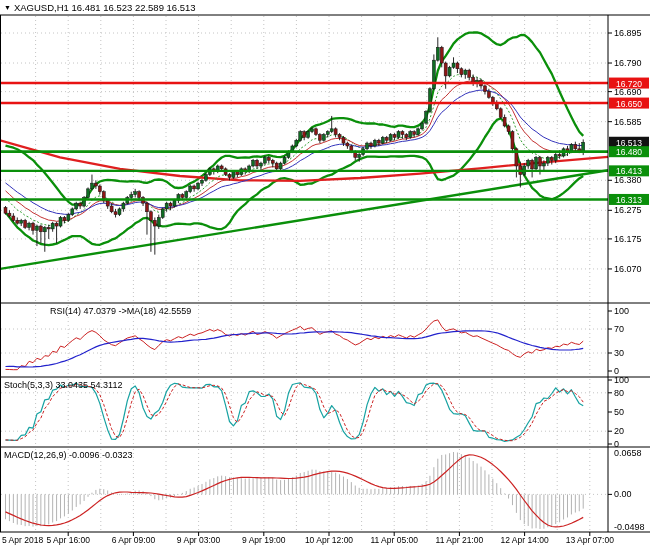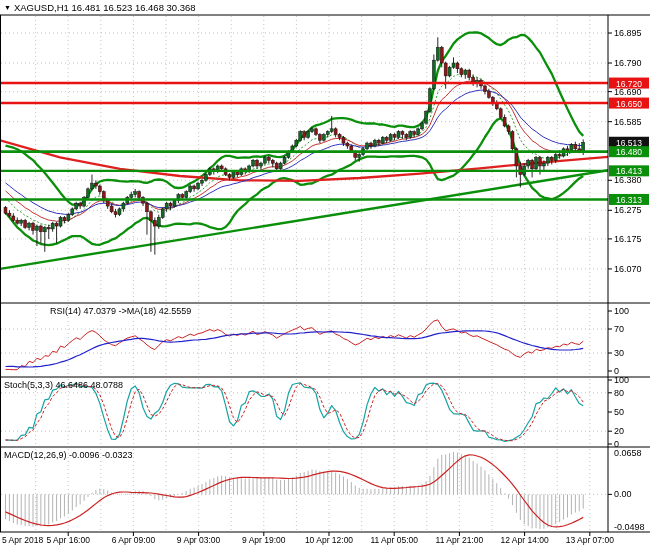--- a/index.html
+++ b/index.html
@@ -635,19 +635,19 @@
       <line x1="394.20000000000005" y1="532" x2="394.20000000000005" y2="536" stroke="#000" stroke-width="1"></line>
       <text x="459.40000000000003" y="543" text-anchor="middle" font-size="8.5" fill="#000" font-family="&quot;Liberation Sans&quot;,sans-serif" font-weight="normal">11 Apr 21:00</text>
       <line x1="459.40000000000003" y1="532" x2="459.40000000000003" y2="536" stroke="#000" stroke-width="1"></line>
       <text x="524.6" y="543" text-anchor="middle" font-size="8.5" fill="#000" font-family="&quot;Liberation Sans&quot;,sans-serif" font-weight="normal">12 Apr 14:00</text>
       <line x1="524.6" y1="532" x2="524.6" y2="536" stroke="#000" stroke-width="1"></line>
       <text x="589.8000000000001" y="543" text-anchor="middle" font-size="8.5" fill="#000" font-family="&quot;Liberation Sans&quot;,sans-serif" font-weight="normal">13 Apr 07:00</text>
       <line x1="589.8000000000001" y1="532" x2="589.8000000000001" y2="536" stroke="#000" stroke-width="1"></line>
     </svg>
 
   <div class="overlay" style="left:4px;top:2px;">
-    <span class="sym-tri">▼</span><span>XAGUSD,H1</span>&nbsp;<span>16.481 16.523 16.468 30.368</span>
+    <span class="sym-tri">▼</span><span>XAGUSD,H1</span>&nbsp;<span>16.481 16.523 22.589 16.513</span>
   </div>
 
   <div class="overlay ptitle" style="left:4px;top:306px;padding-left:46px;">RSI(14) 47.0379 -&gt;MA(18) 42.5559</div>
-  <div class="overlay ptitle" style="left:4px;top:380px;">Stoch(5,3,3) 46.6486 48.0788</div>
+  <div class="overlay ptitle" style="left:4px;top:380px;">Stoch(5,3,3) 33.0435 54.3112</div>
   <div class="overlay ptitle" style="left:4px;top:450px;">MACD(12,26,9) -0.0096 -0.0323</div>
 </div>
 
 </body></html>

